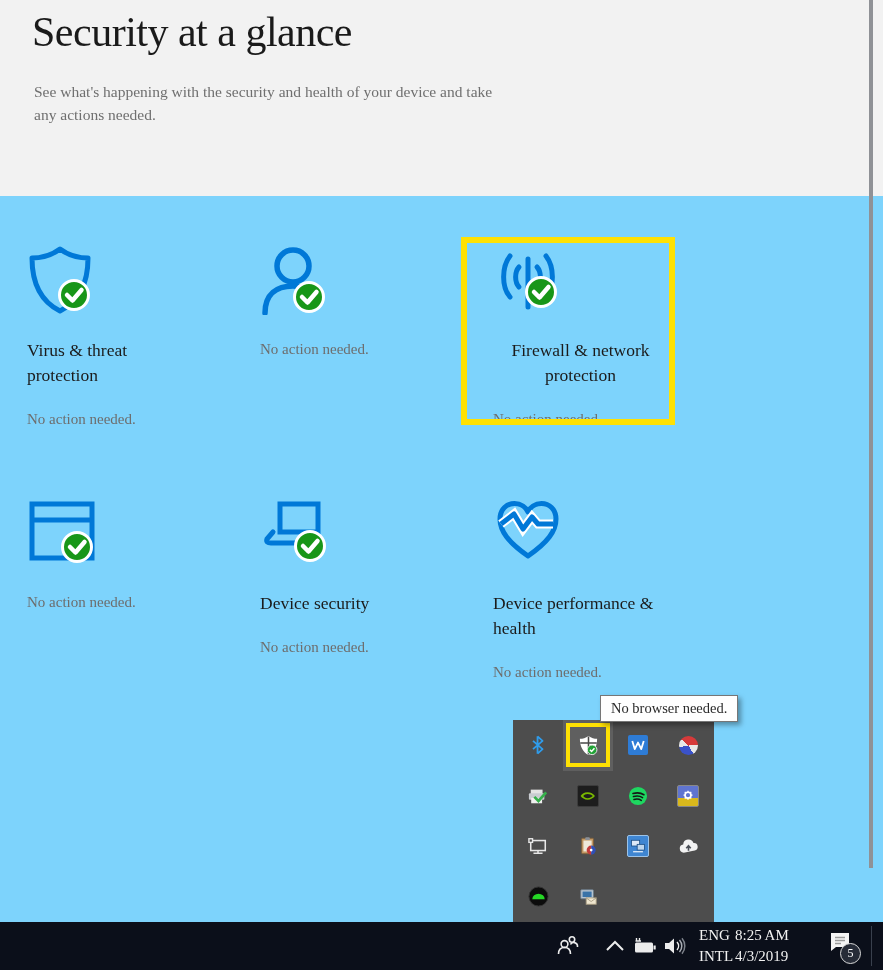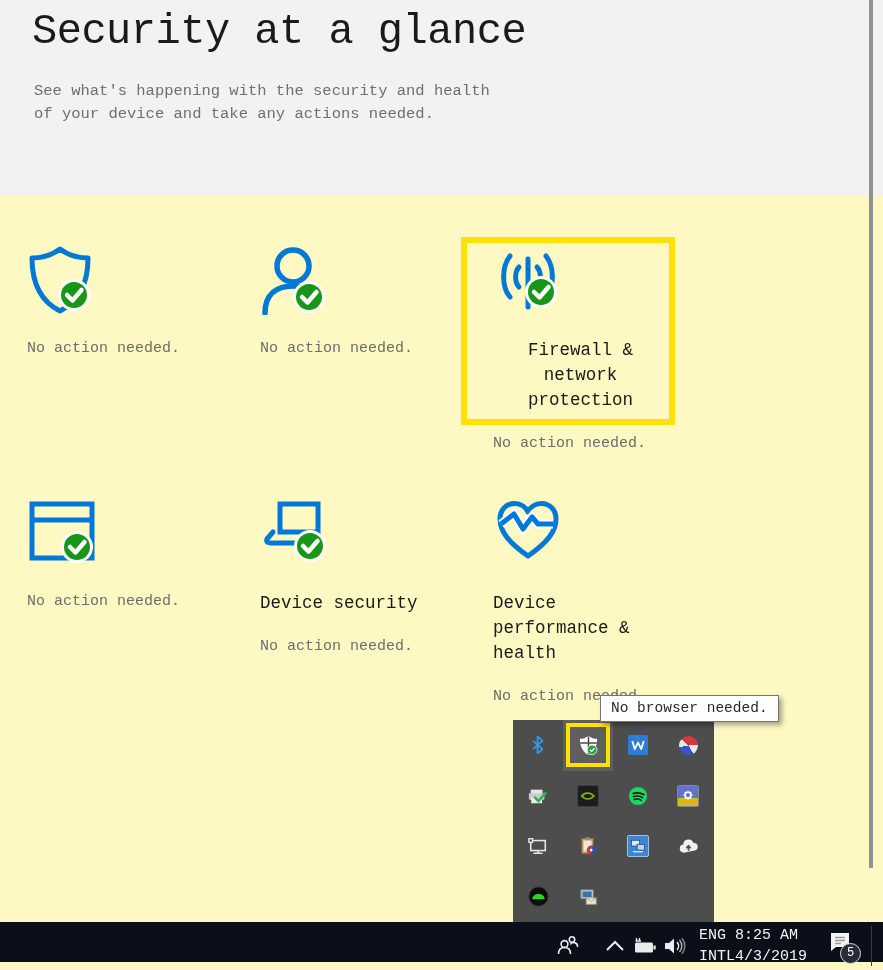--- a/index.html
+++ b/index.html
@@ -1,19 +1,19 @@
 <!DOCTYPE html>
 <html><head>
 <meta charset="utf-8">
 <style>
   html,body{margin:0;padding:0;background:#fff;}
   #screen{
     position:relative;width:883px;height:970px;overflow:hidden;
-    font-family:Liberation Mono, monospace;
-    background:#fef9c3;
+    font-family:Liberation Serif, serif;
+    background:#7dd3fc;
   }
   
   .header{position:absolute;left:0;top:0;width:883px;height:196px;background:#f2f2f2;}
   .page-title{position:absolute;left:32px;top:8px;font-size:42px;font-weight:300;color:#1a1a1a;letter-spacing:-0.5px;}
   .page-subtitle{position:absolute;left:34px;top:80px;width:472px;font-size:15.5px;line-height:23px;color:#6f6f6f;}
   
   .scrollbar-thumb{position:absolute;left:869px;top:0;width:4px;height:868px;background:#8f9196;z-index:3;}
   
   .tile{position:absolute;width:212px;cursor:pointer;}
   .ticon{height:70px;margin-bottom:23px;}
@@ -28,21 +28,21 @@
     border:1px solid #767676;padding:0 10px;font-size:14.5px;color:#2a2a2a;white-space:nowrap;
     box-shadow:3px 3px 5px rgba(0,0,0,.35);z-index:7;box-sizing:border-box;}
   
   .tray-popup{position:absolute;left:513px;top:720px;width:201px;height:202px;background:#4d4d4d;z-index:6;
     display:grid;grid-template-columns:repeat(4,50px);grid-template-rows:repeat(4,50.5px);}
   .tray-cell{display:flex;align-items:center;justify-content:center;position:relative;cursor:pointer;}
   .tray-cell.hl{background:#5f5f5f;}
   .ybox{position:absolute;left:3px;top:3px;width:44px;height:44px;border:4px solid #ffe103;box-sizing:border-box;}
   .ti-sq{width:20px;height:20px;border-radius:2px;display:flex;align-items:center;justify-content:center;}
   
-  .taskbar{position:absolute;left:0;top:922px;width:883px;height:40px;background:#0b0f1a;z-index:5;}
+  .taskbar{position:absolute;left:0;top:922px;width:883px;height:48px;background:#0b0f1a;z-index:5;}
   .tb-abs{position:absolute;}
   .tb-text{color:#f2f2f2;font-size:15px;line-height:21px;}
   .tb-clock{text-align:left;width:72px;}
   .badge{position:absolute;left:840px;top:943px;width:19px;height:19px;border-radius:50%;
     background:#272c38;border:1.5px solid #d9d9d9;color:#fff;font-size:12px;line-height:19px;
     text-align:center;box-sizing:content-box;z-index:6;}
   .tb-divider{position:absolute;left:871px;top:926px;width:1px;height:40px;background:#39404d;z-index:6;}
 </style>
 </head>
 <body>
@@ -59,20 +59,21 @@
   <div class="hl-frame"></div>
 
   <div class="tile" id="t1" style="left:27px;top:245px">
     <div class="ticon">
       <svg width="68" height="70" viewBox="0 0 68 70">
         <path d="M33 4 C41 10 51 13 61 13 C61 36 53 56 33 66 C13 56 5 36 5 13 C15 13 25 10 33 4 Z" fill="none" stroke="#0078d7" stroke-width="5" stroke-linejoin="round"></path>
         <circle cx="47" cy="50" r="14.5" fill="#189618" stroke="#fff" stroke-width="3"></circle>
         <path d="M40 50 l5.5 5.5 l9 -10.5" fill="none" stroke="#fff" stroke-width="4.5" stroke-linecap="round" stroke-linejoin="round"></path>
       </svg>
     </div>
+    <div class="ttitle">Virus &amp; threat protection</div>
     <div class="tstatus">No action needed.</div>
   </div>
 
   <div class="tile" id="t2" style="left:260px;top:245px">
     <div class="ticon">
       <svg width="68" height="70" viewBox="0 0 68 70">
         <circle cx="33" cy="21" r="16" fill="none" stroke="#0078d7" stroke-width="5.5"></circle>
         <path d="M5 68 C5 49 17 41 33 41 C41 41 48 43.5 53 48" fill="none" stroke="#0078d7" stroke-width="5.5" stroke-linecap="round"></path>
         <circle cx="49" cy="52" r="14.5" fill="#189618" stroke="#fff" stroke-width="3"></circle>
         <path d="M42 52 l5.5 5.5 l9 -10.5" fill="none" stroke="#fff" stroke-width="4.5" stroke-linecap="round" stroke-linejoin="round"></path>

